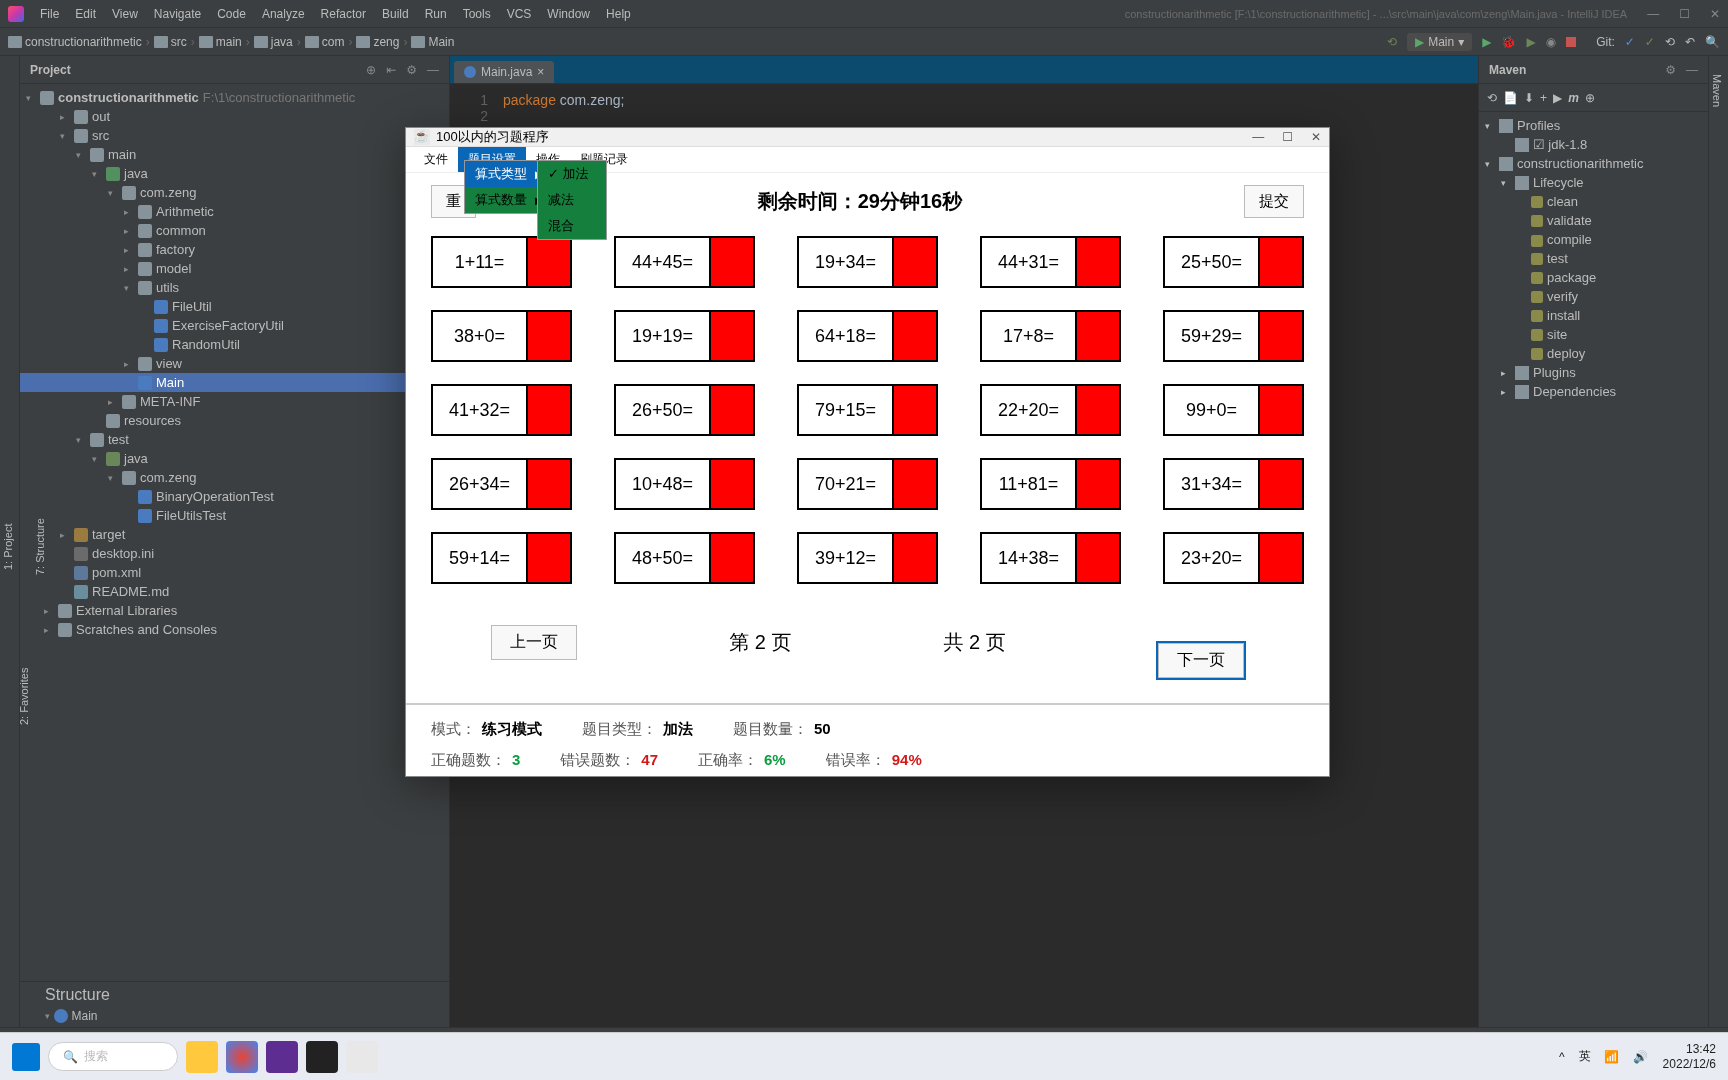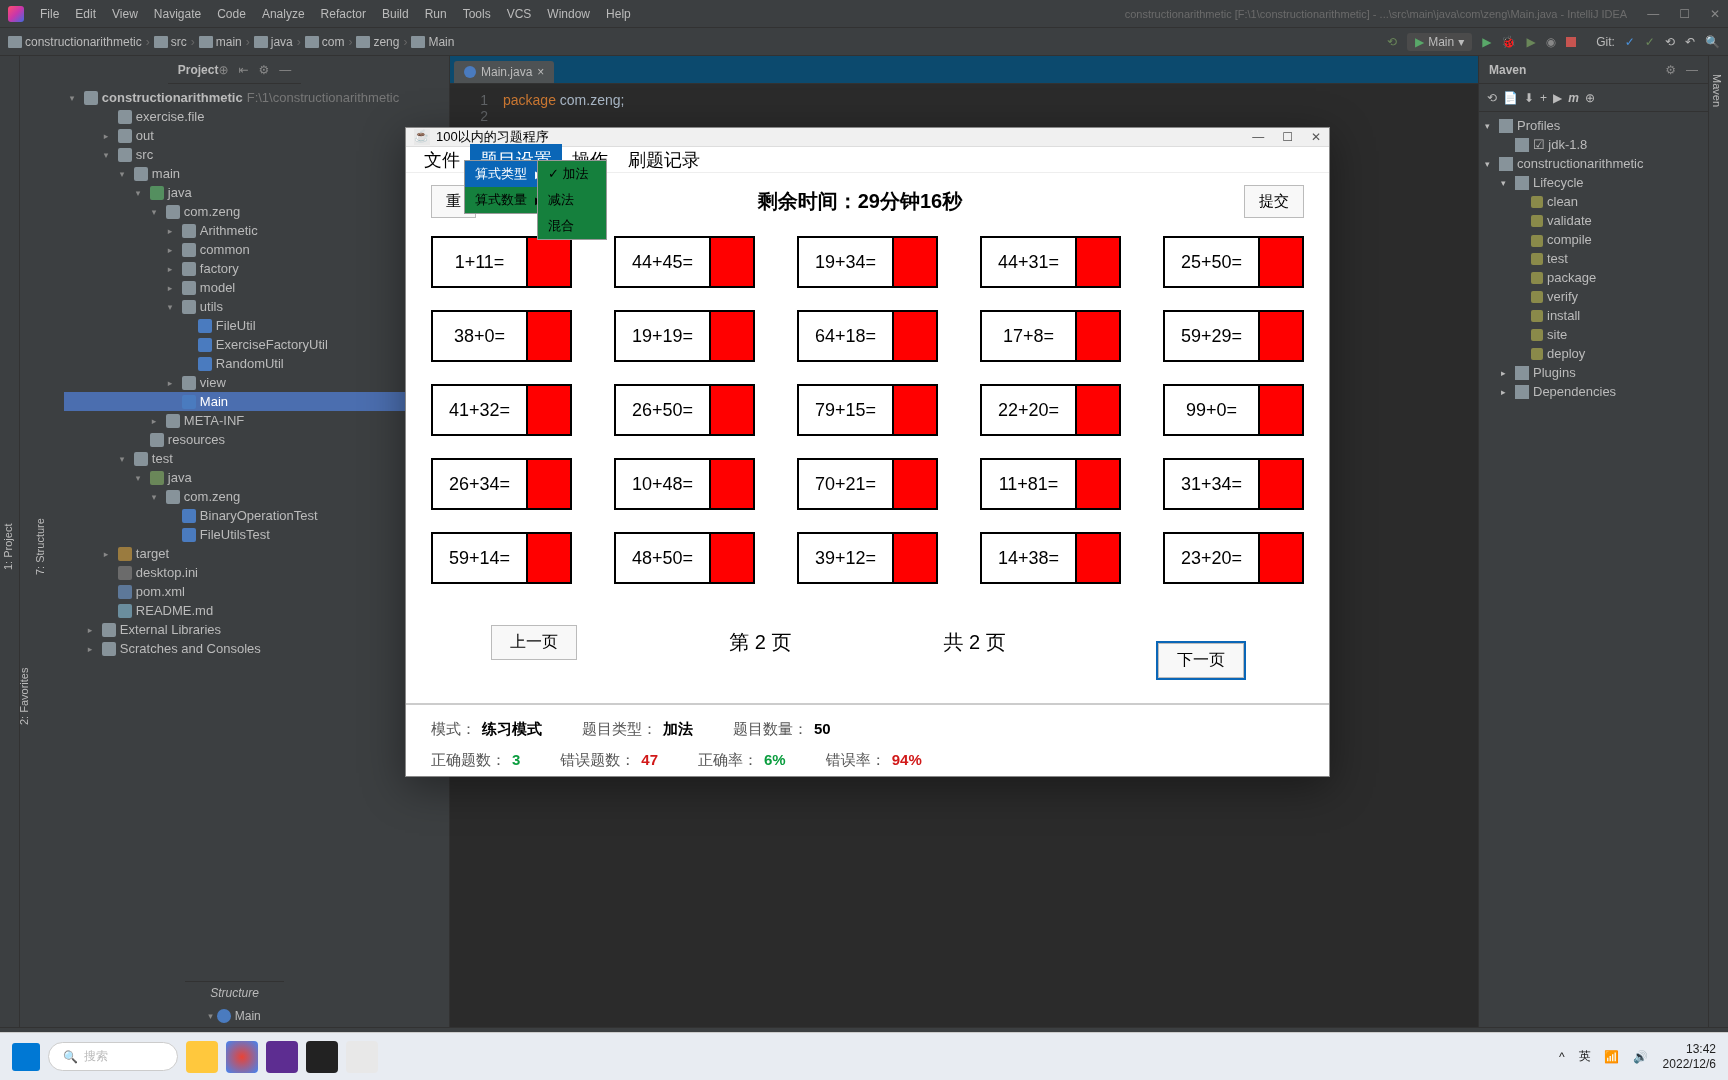--- a/index.html
+++ b/index.html
@@ -22,21 +22,21 @@
 .run-config { background: #4b4b4b; padding: 2px 8px; border-radius: 3px; display: flex; align-items: center; gap: 4px; }
 .play-icon { color: #59a869; }
 .stop-icon { width: 10px; height: 10px; background: #c75450; }
 
 
 .main-area { display: flex; height: calc(100% - 28px - 28px - 28px - 25px); }
 .left-gutter { width: 20px; background: #3c3f41; border-right: 1px solid #323232; writing-mode: vertical-lr; text-align: center; font-size: 11px; padding-top: 10px; }
 .left-gutter .tab { padding: 8px 2px; color: #bbbbbb; cursor: pointer; transform: rotate(180deg); }
 
 
-.project-panel { width: 430px; background: #3c3f41; border-right: 1px solid #323232; display: flex; flex-direction: column; align-items: center; }
+.project-panel { width: 430px; background: #3c3f41; border-right: 1px solid #323232; display: flex; flex-direction: column; }
 .panel-header { height: 28px; display: flex; align-items: center; padding: 0 10px; border-bottom: 1px solid #323232; justify-content: space-between; }
 .panel-header .title { font-weight: bold; }
 .panel-header .tools { display: flex; gap: 10px; color: #888; }
 .tree { flex: 1; overflow: auto; padding: 4px 0; font-size: 13px; }
 .tree-node { padding: 2px 6px; display: flex; align-items: center; gap: 4px; white-space: nowrap; cursor: pointer; }
 .tree-node.selected { background: #4b6eaf; color: white; }
 .tree-node .indent { display: inline-block; }
 .tree-node .arrow { width: 10px; color: #888; font-size: 9px; }
 .tree-node .icon { width: 14px; height: 14px; border-radius: 2px; }
 .icon-folder { background: #87939a; }
@@ -61,37 +61,37 @@
 .maven-panel { width: 230px; background: #3c3f41; border-left: 1px solid #323232; }
 .maven-toolbar { height: 28px; display: flex; align-items: center; gap: 6px; padding: 0 8px; border-bottom: 1px solid #323232; }
 .maven-tree { padding: 4px 0; font-size: 13px; }
 .maven-node { padding: 2px 6px; display: flex; align-items: center; gap: 4px; cursor: pointer; }
 .maven-node .gear { width:12px; height:12px; background:#8a8a4a; border-radius:2px; }
 
 .right-gutter { width: 20px; background: #3c3f41; border-left: 1px solid #323232; writing-mode: vertical-lr; font-size: 11px; padding-top: 10px; }
 .right-gutter .tab { padding: 8px 2px; }
 
 
-.structure-bar { height: 24px; background: #3c3f41; border-top: 1px solid #323232; padding: 4px 25px; font-size: 12px; font-style: italic; }
+.structure-bar { height: 24px; background: #3c3f41; border-top: 1px solid #323232; padding: 4px 25px; font-size: 16px; }
 .run-panel { height: 225px; background: #2b2b2b; border-top: 1px solid #323232; display: flex; }
 .run-left-tools { width: 30px; background: #3c3f41; display: flex; flex-direction: column; gap: 8px; padding: 6px; align-items: center; }
 .run-left-tools2 { width: 30px; background: #3c3f41; border-right: 1px solid #323232; display: flex; flex-direction: column; gap: 8px; padding: 6px; }
 .console { flex: 1; padding: 4px 10px; font-family: 'Consolas', monospace; font-size: 13px; overflow: auto; }
 .console .log-time { color: #7a7a7a; }
 .console .log-class { color: #cc7832; }
 .console .log-method { color: #ffc66d; }
 
 
 .dialog { position: absolute; left: 405px; top: 127px; width: 925px; height: 650px; background: #ffffff; box-shadow: 0 10px 40px rgba(0,0,0,0.4); border: 1px solid #888; color: #000; display: flex; flex-direction: column; }
 .dialog-titlebar { height: 30px; background: #f0f0f0; display: flex; align-items: center; padding: 0 8px; justify-content: space-between; border-bottom: 1px solid #ddd; }
 .dialog-titlebar .left { display: flex; align-items: center; gap: 6px; }
 .java-icon { width: 16px; height: 16px; background: #e8e8e8; }
 .dialog-title { font-size: 13px; color: #000; }
 .win-btns { display: flex; gap: 18px; color: #555; }
-.dialog-menubar { height: 26px; display: flex; align-items: center; padding: 0 8px; font-size: 18px; border-bottom: 1px solid #eee; }
+.dialog-menubar { height: 26px; display: flex; align-items: center; padding: 0 8px; font-size: 12px; border-bottom: 1px solid #eee; }
 .dialog-menubar .ditem { padding: 4px 10px; cursor: pointer; }
 .dialog-menubar .ditem.active { background: #0a66b7; color: white; }
 
 .dialog-body { flex: 1; padding: 12px 25px; display: flex; flex-direction: column; }
 .top-row { display: flex; align-items: center; justify-content: space-between; margin-bottom: 18px; position: relative; }
 .reset-btn { padding: 6px 14px; border: 1px solid #bbb; background: #f8f8f8; cursor: pointer; font-size: 15px; }
 .submit-btn { padding: 6px 14px; border: 1px solid #bbb; background: #f8f8f8; cursor: pointer; font-size: 15px; }
 .timer { font-size: 20px; font-weight: bold; }
 
 
@@ -231,26 +231,20 @@
     </div>
     <div class="tree" id="tree">
         <div class="tree-node">
           <span class="arrow">▾</span>
           <span class="icon icon-folder"></span>
           <b>constructionarithmetic</b> 
           <span style="color:#777">F:\1\constructionarithmetic</span>
         </div>
         <div class="tree-node">
           <span class="indent" style="width: 30px;"></span>
-          <span class="arrow"></span>
-          <span class="icon icon-folder"></span>
-          <span>exercise.file</span>
-        </div>
-        <div class="tree-node">
-          <span class="indent" style="width: 30px;"></span>
           <span class="arrow">▸</span>
           <span class="icon icon-folder"></span>
           <span>out</span>
         </div>
         <div class="tree-node">
           <span class="indent" style="width: 30px;"></span>
           <span class="arrow">▾</span>
           <span class="icon icon-folder"></span>
           <span>src</span>
         </div>

